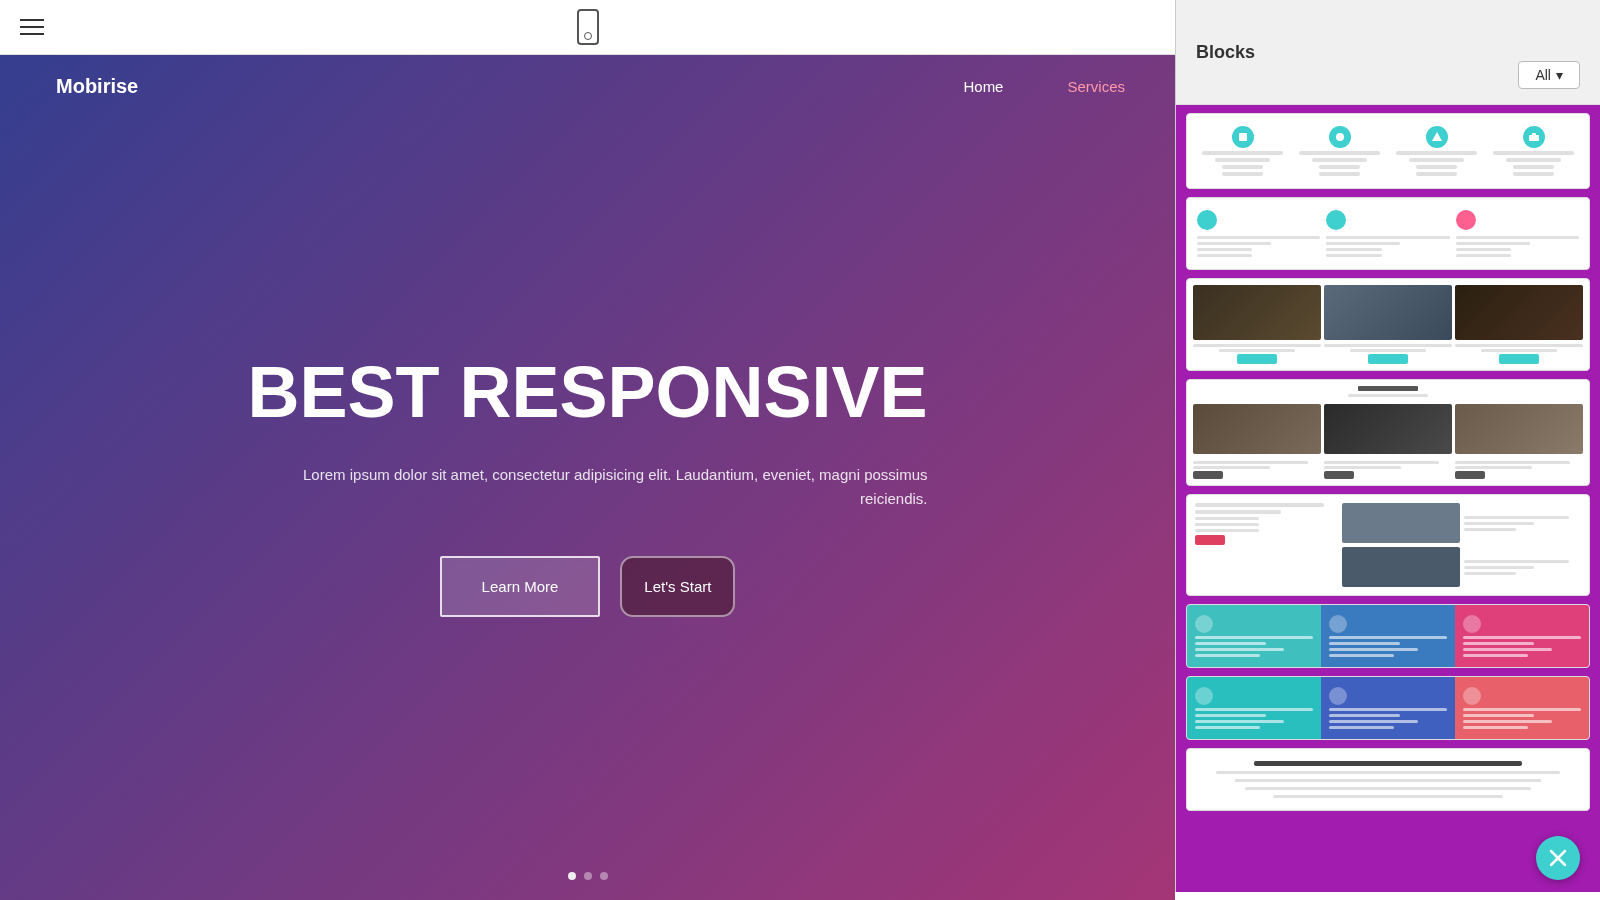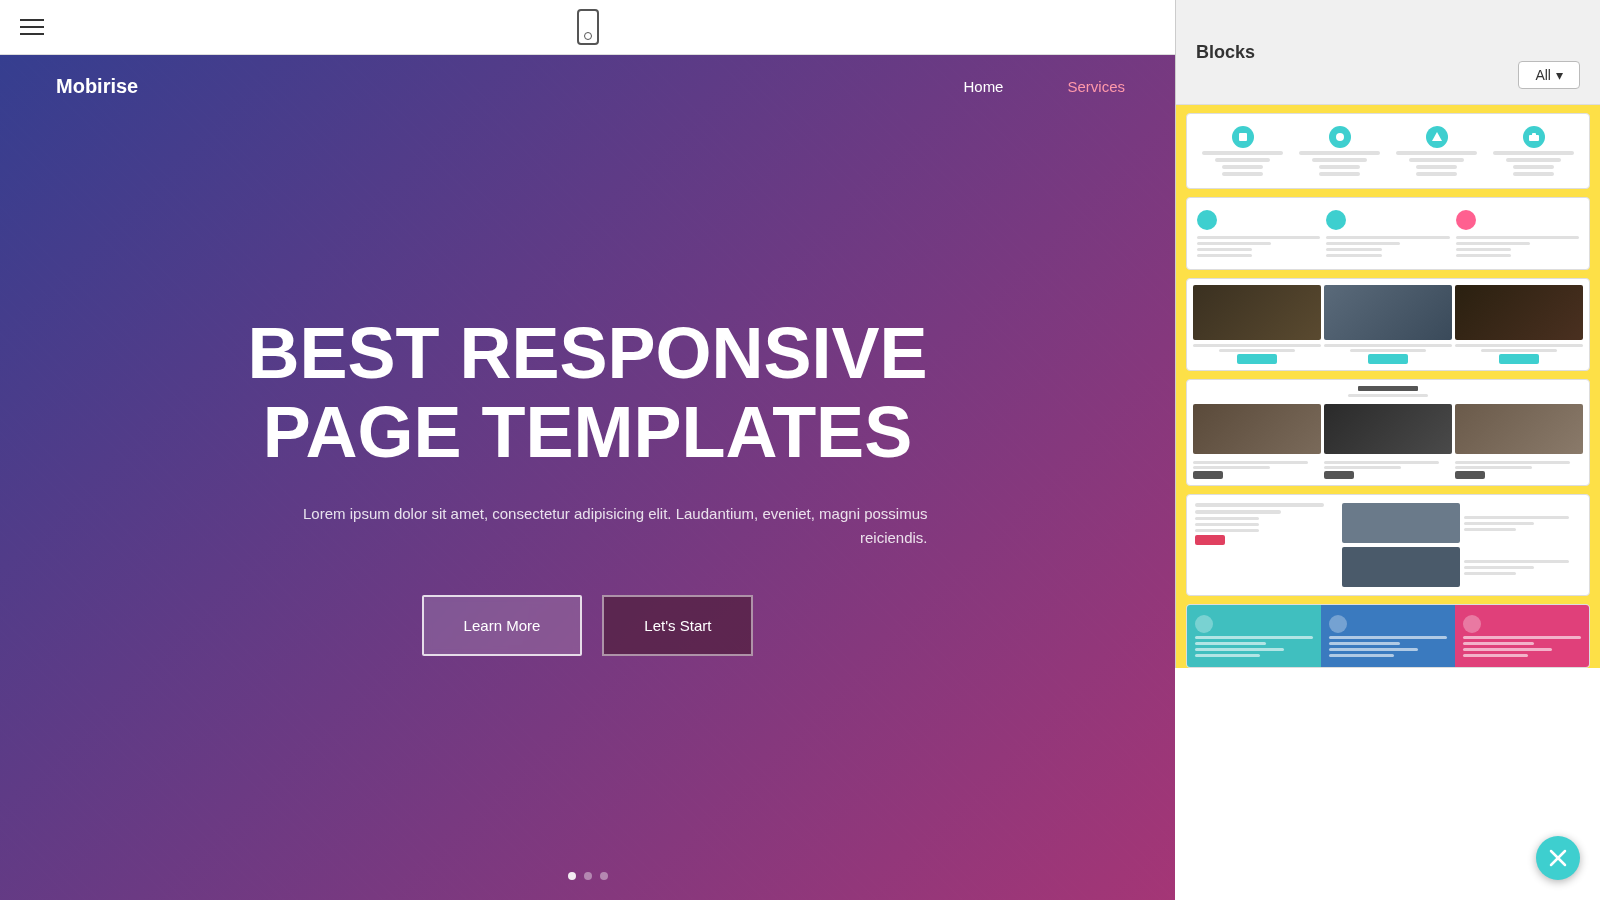--- a/index.html
+++ b/index.html
@@ -158,27 +158,27 @@
       padding: 20px 40px;
       background: rgba(255,255,255,0.15);
       border: 2px solid rgba(255,255,255,0.8);
       color: #fff;
       font-size: 15px;
       cursor: pointer;
       border-radius: 2px;
       backdrop-filter: blur(4px);
     }
     .btn-lets-start {
-      padding: 14px 40px;
+      padding: 14px 22px;
       background: rgba(80,30,60,0.7);
       border: 2px solid rgba(255,255,255,0.5);
       color: #fff;
       font-size: 15px;
       cursor: pointer;
-      border-radius: 0;
+      border-radius: 13px;
     }
 
     
     .hero-dots {
       position: relative;
       z-index: 2;
       display: flex;
       justify-content: center;
       padding: 20px;
       gap: 8px;
@@ -190,22 +190,22 @@
       background: rgba(255,255,255,0.4);
     }
     .dot.active {
       background: rgba(255,255,255,0.9);
     }
 
     
     .blocks-panel {
       flex: 0 0 425px;
       width: 425px;
-      height: 668px;
-      background: #fde047;
+      height: 892px;
+      background: #a21caf;
       display: flex;
       flex-direction: column;
       border-left: 1px solid #ccc;
     }
     .blocks-header {
       padding: 15px 20px;
       display: flex;
       align-items: center;
       justify-content: space-between;
       background: #f0f0f0;
@@ -502,21 +502,20 @@
       <span class="hero-nav-brand">Mobirise</span>
       <div class="hero-nav-links">
         <a>Home</a>
         <a class="active">Services</a>
       </div>
     </nav>
 
     <div class="hero-content">
       <h1 class="hero-title">
         <span>BEST RESPONSIVE</span><br>
-        <span>PAGE TEMPLATES</span>
       </h1>
       <p class="hero-subtitle">Lorem ipsum dolor sit amet, consectetur adipisicing elit. Laudantium, eveniet, magni possimus reiciendis.</p>
       <div class="hero-buttons">
         <button class="btn-learn-more">Learn More</button>
         <button class="btn-lets-start">Let's Start</button>
       </div>
     </div>
 
     <div class="hero-dots">
       <div class="dot active"></div>

